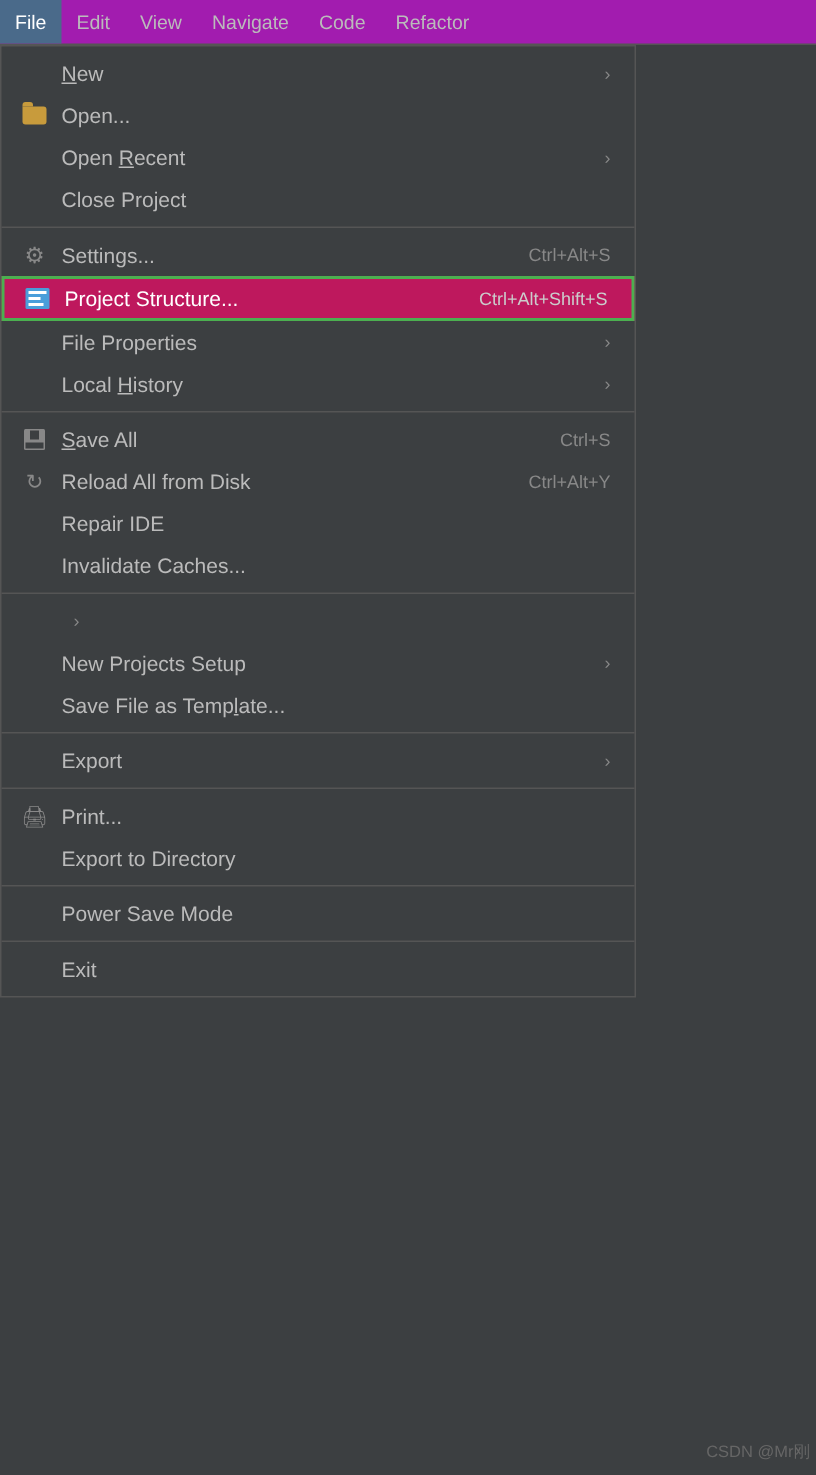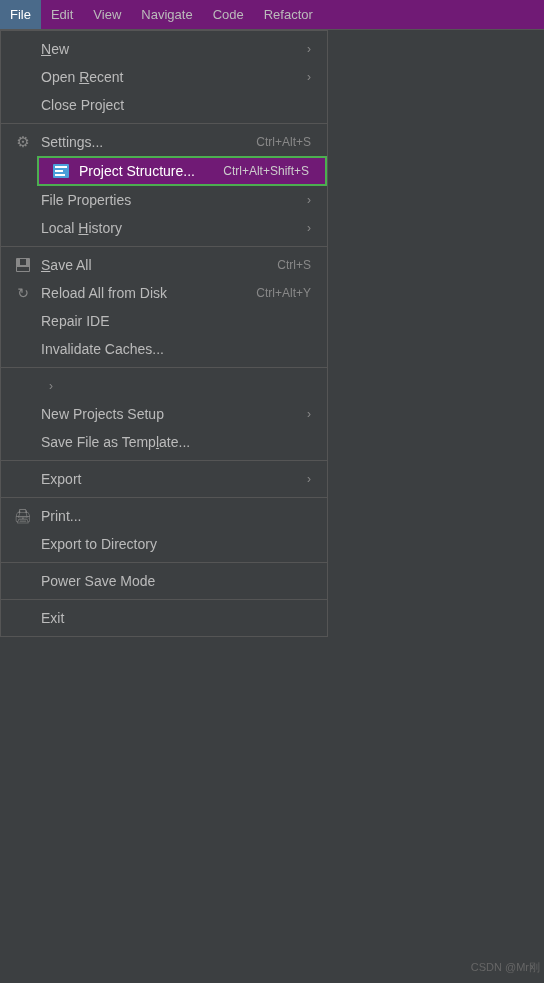--- a/index.html
+++ b/index.html
@@ -14,21 +14,21 @@
       background: #3c3f41;
       font-family: 'Segoe UI', Arial, sans-serif;
       font-size: 14px;
       color: #bbbbbb;
       overflow: hidden;
       position: relative;
     }
 
     .menu-bar {
       display: flex;
-      background: #701a75;
+      background: #a21caf;
       border-bottom: 1px solid #555;
       height: 30px;
       align-items: stretch;
     }
 
     .menu-bar-item {
       padding: 0 10px;
       display: flex;
       align-items: center;
       cursor: pointer;
@@ -39,41 +39,40 @@
 
     .menu-bar-item.active {
       background: #4a6a8a;
       color: #ffffff;
     }
 
     .dropdown-menu {
       position: absolute;
       top: 30px;
       left: 0;
-      width: 328px;
+      width: 424px;
       background: #3c3f41;
       border: 1px solid #555;
       z-index: 100;
       padding: 4px 0;
     }
 
     .menu-item {
       display: flex;
       align-items: center;
       padding: 5px 16px 5px 10px;
       cursor: pointer;
       position: relative;
       min-height: 28px;
     }
 
     .menu-item.highlighted {
-      background: #701a75;
+      background: #be185d;
       border: 2px solid #4caf50;
       color: #ffffff;
-      margin-left: 36px;
     }
 
     .menu-item .icon-area {
       width: 24px;
       min-width: 24px;
       display: flex;
       align-items: center;
       justify-content: center;
       margin-right: 6px;
     }
@@ -167,20 +166,26 @@
 </div>
 
 <div class="dropdown-menu">
 
   <div class="menu-item">
     <div class="icon-area"></div>
     <span class="item-label"><span class="underline">N</span>ew</span>
     <span class="arrow">›</span>
   </div>
 
+  <div class="menu-item">
+    <div class="icon-area">
+      <span class="icon-folder"></span>
+    </div>
+    <span class="item-label">Open...</span>
+  </div>
 
   <div class="menu-item">
     <div class="icon-area"></div>
     <span class="item-label">Open <span class="underline">R</span>ecent</span>
     <span class="arrow">›</span>
   </div>
 
 
   <div class="menu-item">
     <div class="icon-area"></div>

